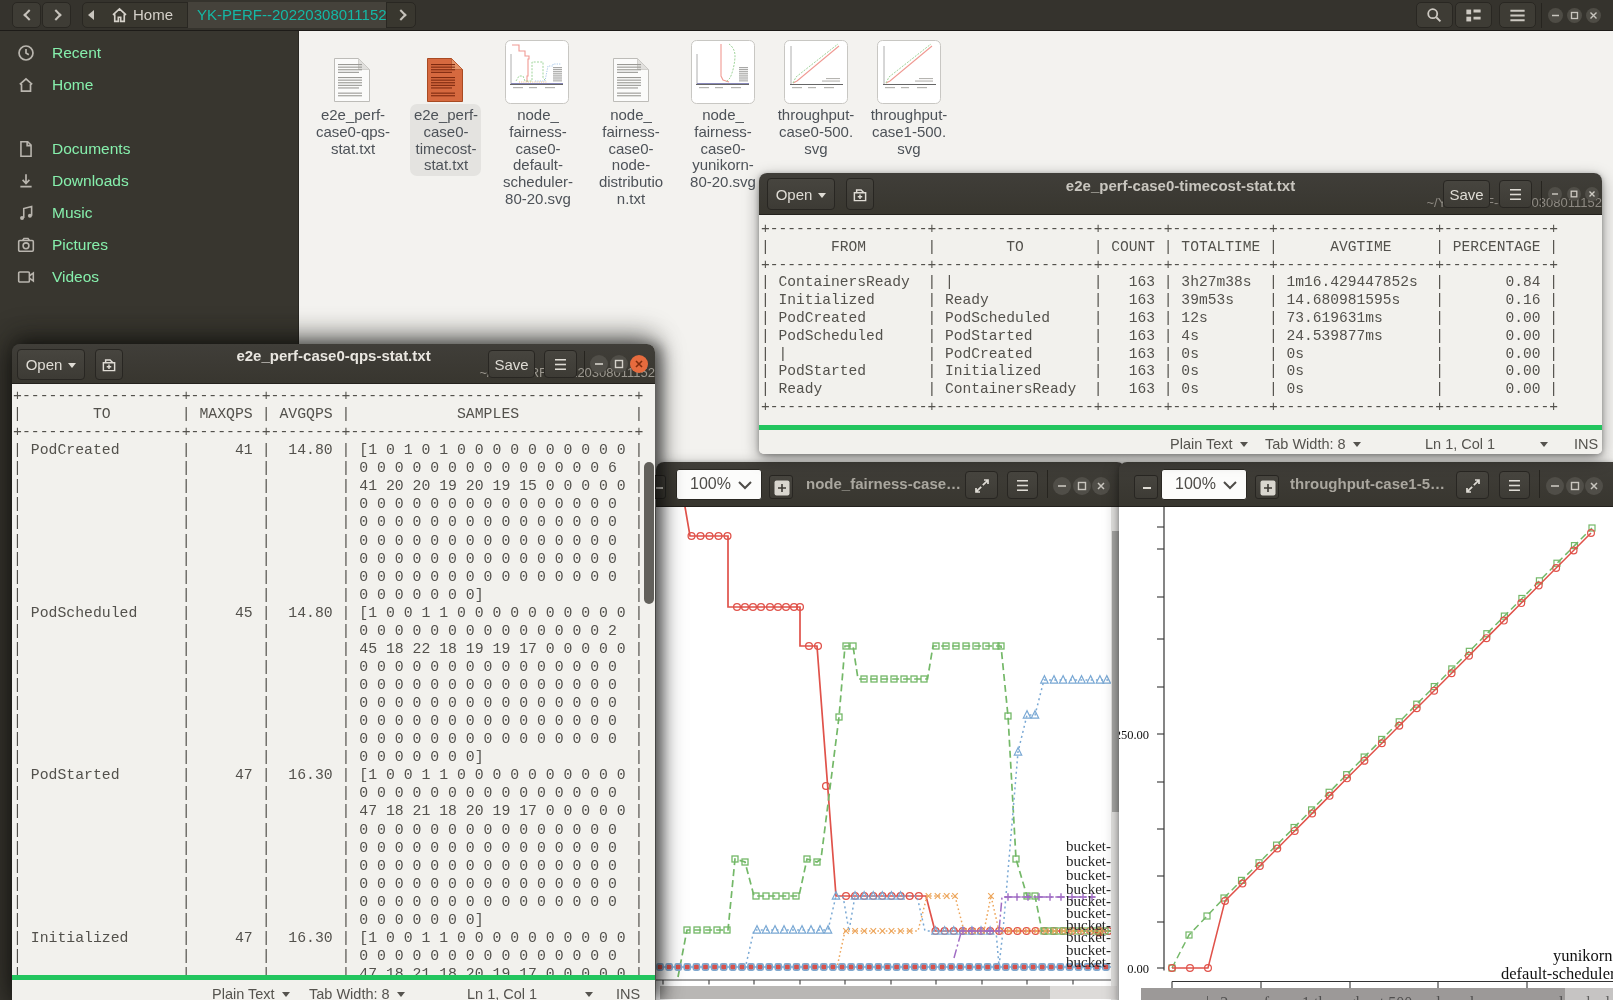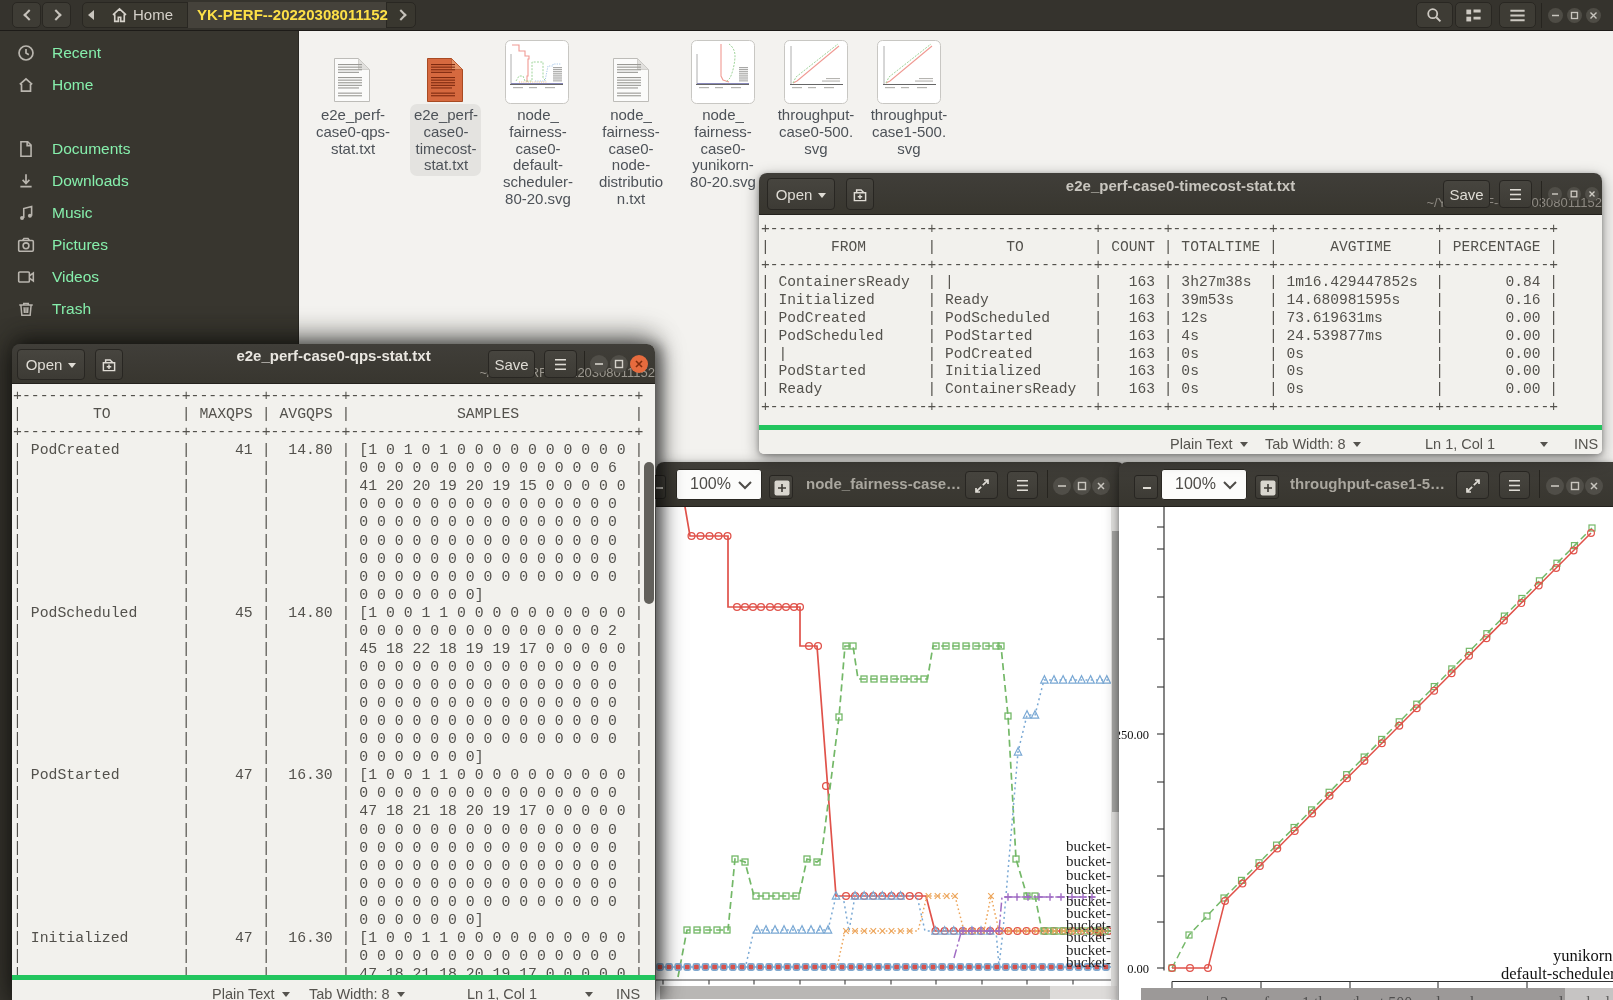--- a/index.html
+++ b/index.html
@@ -39,21 +39,21 @@
     <div class="hbtn" style="left:42px;top:2px;width:29px;height:26px"></div>
     <div class="chev" style="left:25px;top:11px;transform:rotate(-135deg)"></div>
     <div class="chev" style="left:52px;top:11px;transform:rotate(45deg)"></div>
     <div class="hbtn" style="left:82px;top:2px;width:334px;height:26px;background:#39372f"></div>
     <div style="position:absolute;left:88px;top:10px;width:0;height:0;border-top:5px solid transparent;border-bottom:5px solid transparent;border-right:6px solid #c9c5be"></div>
     <svg style="position:absolute;left:110px;top:6px" width="19" height="19" viewBox="0 0 16 16">
         <path d="M2.5 7.5L8 2.5l5.5 5M4 7v6h3v-3.5h2V13h3V7" fill="none" stroke="#d5d1ca" stroke-width="1.4"></path>
       </svg>
     <span style="position:absolute;left:133px;top:6px;font-size:15px;color:#d5d1ca">Home</span>
     <div style="position:absolute;left:187px;top:2px;width:200px;height:26px;background:#45423b;border-left:1px solid #292722;border-right:1px solid #292722"></div>
-    <span style="position:absolute;left:197px;top:6px;font-size:15px;font-weight:bold;color:#fde047">YK-PERF--20220308011152</span>
+    <span style="position:absolute;left:197px;top:6px;font-size:15px;font-weight:normal;color:#14b8a6">YK-PERF--20220308011152</span>
     <div class="chev" style="left:397px;top:11px;width:8px;height:8px;transform:rotate(45deg);border-width:2px 2px 0 0"></div>
     <div class="hbtn" style="left:1416px;top:2px;width:37px;height:26px"></div>
     <svg style="position:absolute;left:1425px;top:6px" width="19" height="19" viewBox="0 0 16 16">
         <circle cx="6.5" cy="6.5" r="3.8" fill="none" stroke="#cdc9c2" stroke-width="1.5"></circle>
         <path d="M9.5 9.5l3.5 3.5" stroke="#cdc9c2" stroke-width="1.6"></path>
       </svg>
     <div class="hbtn" style="left:1455px;top:2px;width:37px;height:26px"></div>
     <svg style="position:absolute;left:1464px;top:6px" width="19" height="19" viewBox="0 0 16 16">
         <rect x="2" y="3" width="4" height="4" fill="#cdc9c2"></rect>
         <rect x="2" y="9" width="4" height="4" fill="#cdc9c2"></rect>
@@ -121,26 +121,20 @@
           <path d="M5 4l1.2-1.8h3.6L11 4" fill="none" stroke="#d0ccc5" stroke-width="1.4"></path>
         </svg>
         <span class="lbl">Pictures</span>
       </div>
     <div class="srow" style="top:230px">
         <svg class="sic" viewBox="0 0 16 16">
           <rect x="1.5" y="3.5" width="9.5" height="9" rx="1" fill="none" stroke="#d0ccc5" stroke-width="1.4"></rect>
           <path d="M11 7l3.5-2.5v7L11 9" fill="none" stroke="#d0ccc5" stroke-width="1.4"></path>
         </svg>
         <span class="lbl">Videos</span>
-      </div>
-    <div class="srow" style="top:262px">
-        <svg class="sic" viewBox="0 0 16 16">
-          <path d="M3.5 5l.8 8.5h7.4L12.5 5M2 4.5h12M6 4.5V3h4v1.5M6.3 6.5l.3 5M8 6.5v5M9.7 6.5l-.3 5" fill="none" stroke="#d0ccc5" stroke-width="1.3"></path>
-        </svg>
-        <span class="lbl">Trash</span>
       </div>
   </div>
   <div id="fm-main">
   <div style="position:absolute;left:110px;top:73px;width:71px;height:72px;background:#e4e3e0;border-radius:7px"></div>
   <svg style="position:absolute;left:34px;top:27px" width="36" height="44">
         <path d="M0.5 0.5h24l11 11v32h-35z" fill="#fbfbfa" stroke="#bdbcb8"></path>
         <path d="M24.5 0.5v11h11 z" fill="#e0dfdc" stroke="#c9c8c4" stroke-width="0.8"></path>
         <rect x="4" y="6.0" width="24" height="1.1" fill="#9a9995"></rect>
         <rect x="4" y="8.6" width="24" height="1.1" fill="#9a9995"></rect>
         <rect x="4" y="11.2" width="24" height="1.1" fill="#9a9995"></rect>

